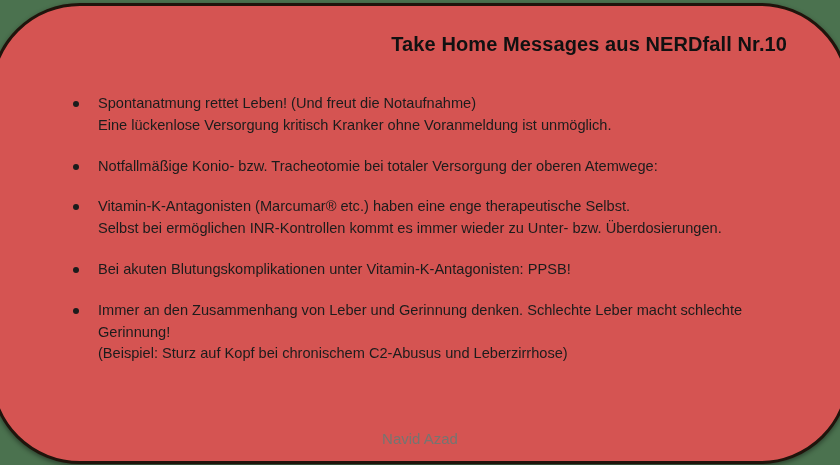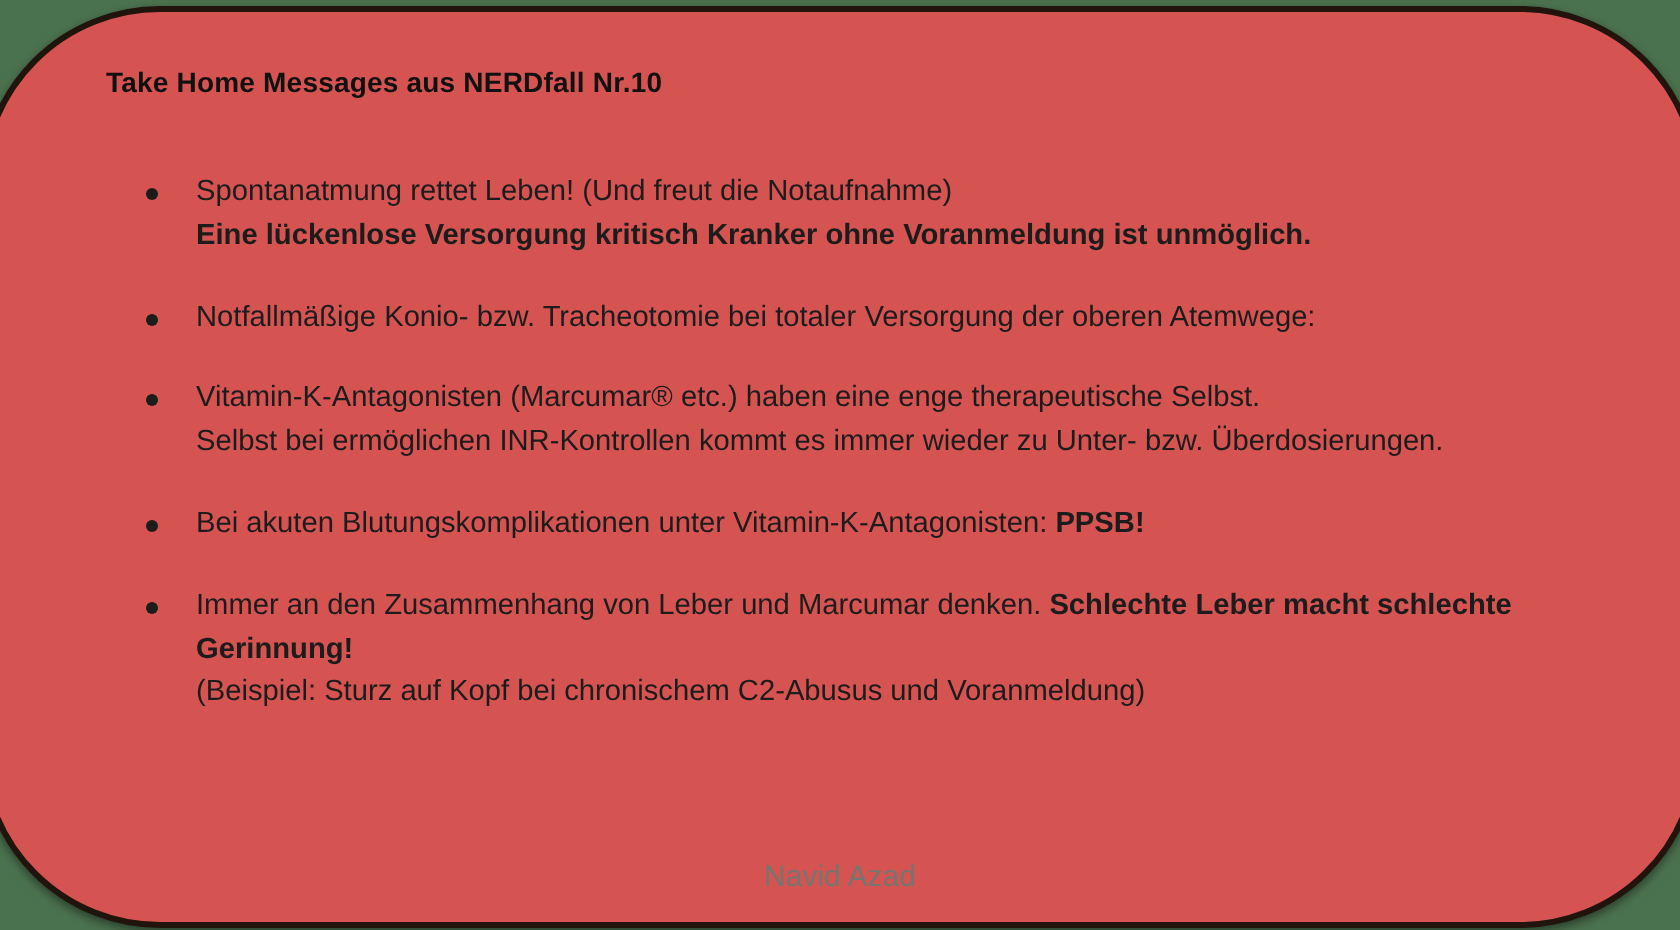--- a/index.html
+++ b/index.html
@@ -21,22 +21,22 @@
     bottom: 1px;
     background: var(--card-bg, #d55452);
     border: 3px solid var(--card-border, #20140c);
     border-radius: 90px;
     box-shadow: 0 2px 5px rgba(0,0,0,0.45);
     box-sizing: border-box;
   }
 
   .slide-title {
     margin: 27px 60px 0 60px;
-    text-align: left;
-    font-size: 14px;
+    text-align: right;
+    font-size: 20px;
     font-weight: bold;
     color: var(--title-color, #111111);
     letter-spacing: 0.1px;
   }
 
   ul.bullet-list {
     list-style: none;
     margin: 37px 40px 0 78px;
     padding: 0;
   }
@@ -53,21 +53,21 @@
   li.bullet-item .dot {
     position: absolute;
     left: 2px;
     top: 8px;
     width: 6px;
     height: 6px;
     border-radius: 50%;
     background: var(--body-color, #1c1c1c);
   }
 
-  li.bullet-item .b { font-weight: bold; }
+  li.bullet-item .b { font-weight: normal; }
 
   .footer-author {
     position: absolute;
     left: 0;
     right: 0;
     bottom: 14px;
     text-align: center;
     font-size: 15px;
     color: var(--footer-color, #757571);
   }
@@ -101,20 +101,20 @@
         </li>
         <li class="bullet-item">
           <span class="dot"></span>
           <div class="bullet-text">
             <div class="line"><span>Bei akuten Blutungskomplikationen unter Vitamin-K-Antagonisten: </span><span class="b">PPSB!</span></div>
           </div>
         </li>
         <li class="bullet-item">
           <span class="dot"></span>
           <div class="bullet-text">
-            <div class="line"><span>Immer an den Zusammenhang von Leber und Marcumar denken. </span><span class="b">Schlechte Leber macht schlechte Gerinnung!</span></div>
-            <div class="line"><span>(Beispiel: Sturz auf Kopf bei chronischem C2-Abusus und Voranmeldung)</span></div>
+            <div class="line"><span>Immer an den Zusammenhang von Leber und Gerinnung denken. </span><span class="b">Schlechte Leber macht schlechte Gerinnung!</span></div>
+            <div class="line"><span>(Beispiel: Sturz auf Kopf bei chronischem C2-Abusus und Leberzirrhose)</span></div>
           </div>
         </li>
       </ul>
     <div class="footer-author">Navid Azad</div>
   </div>
 </div>
 
 </body></html>

